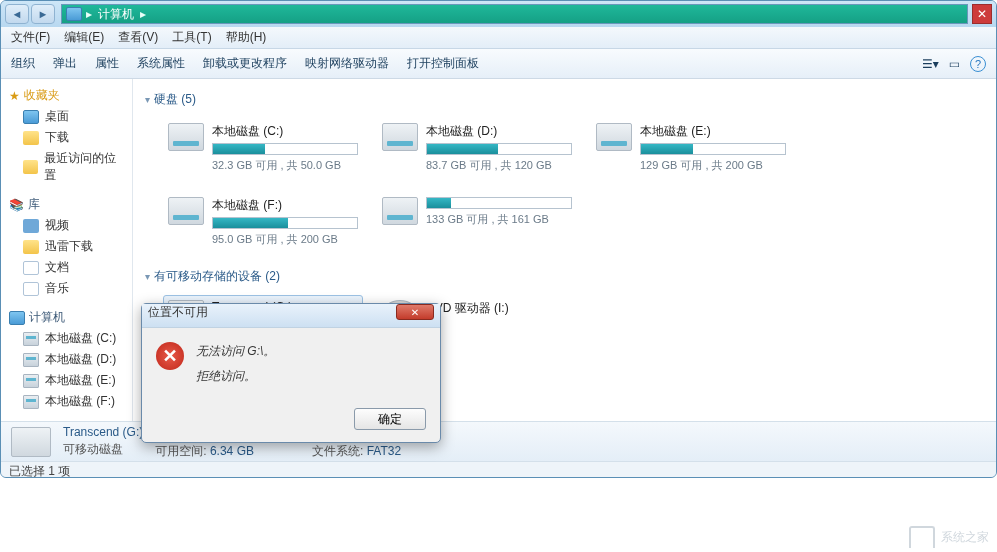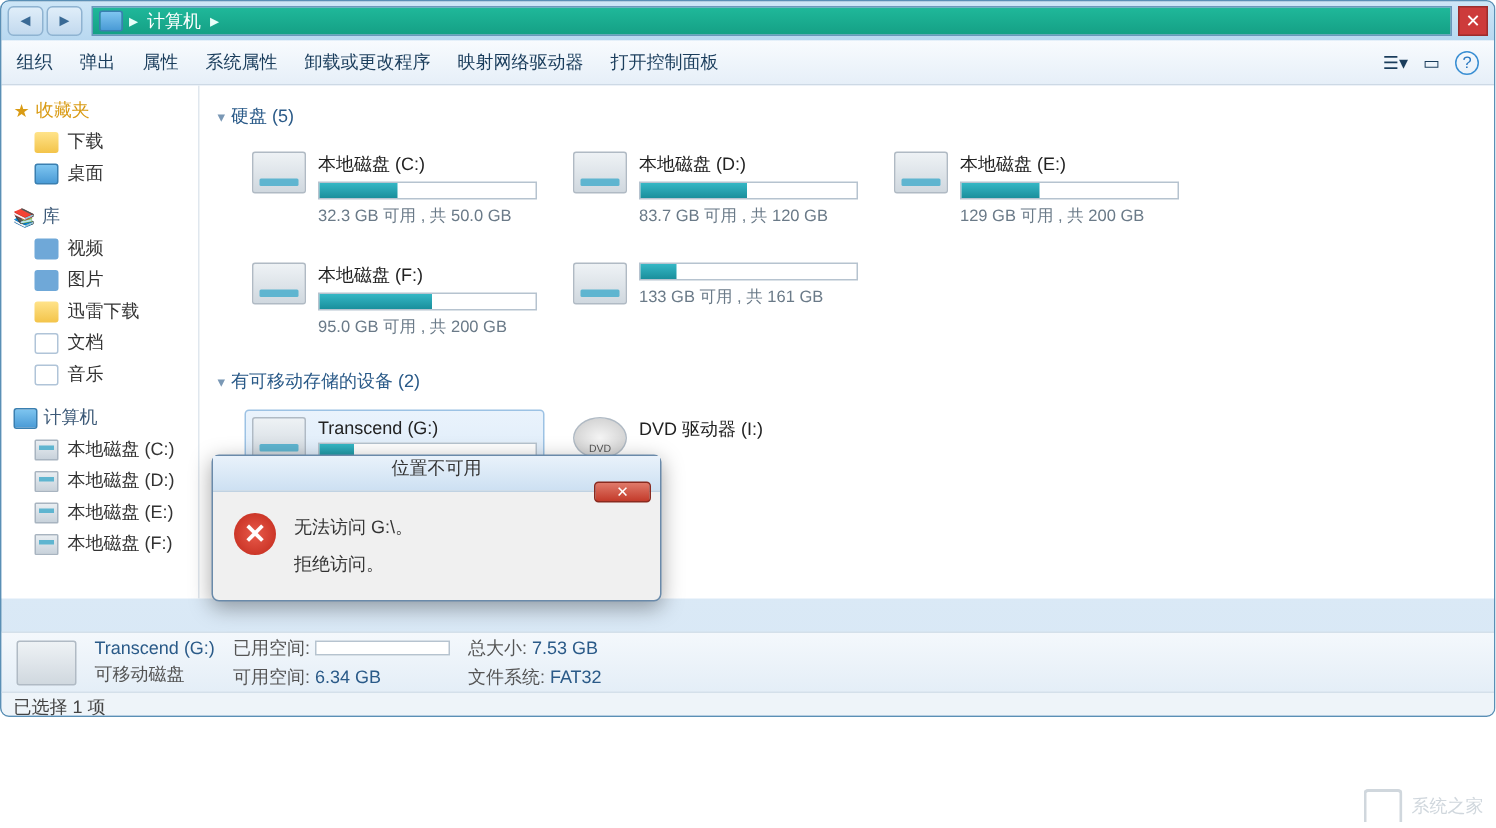--- a/index.html
+++ b/index.html
@@ -50,25 +50,25 @@
 .drv-txt { color: #6a7a88; font-size: 11px; }
 .details { position: absolute; left:0; right:0; bottom:16px; height: 40px; background: linear-gradient(#f4f8fc,#e4eef7); border-top: 1px solid #d4e0ea; display: flex; align-items: center; padding: 4px 10px; gap: 12px; }
 .details .big-ico { width: 40px; height: 30px; background: linear-gradient(#eef2f5,#d0d8df); border: 1px solid #b0bac4; border-radius: 2px; }
 .details .col { display: flex; flex-direction: column; gap: 2px; }
 .details .lbl { color: #555; }
 .details .val { color: #2a5a88; }
 .details .minibar { width: 90px; height: 10px; border:1px solid #b6c3cf; background:#fff; display:inline-block; vertical-align:middle; }
 .details .minibar .f { height:100%; background:linear-gradient(#35b7c5,#1a8f9c); }
 .statusbar { position:absolute; left:0; right:0; bottom:0; height:16px; background:#eef4f9; border-top:1px solid #d4e0ea; padding:1px 8px; color:#444;margin-top:12px; }
 .dialog { position: absolute; left: 140px; top: 302px; width: 300px; background: #f0f0f0; border: 1px solid #6a8aaa; border-radius: 5px; box-shadow: 0 4px 14px rgba(0,0,0,0.35); }
-.dlg-title { height: 24px; background: linear-gradient(#e9f2fb,#cde0f2); display:flex; align-items:center; padding:0 6px; color:#333; border-bottom:1px solid #c0d2e2;flex-direction:column; }
+.dlg-title { height: 24px; background: linear-gradient(#e9f2fb,#cde0f2); display:flex; padding:0 6px; color:#333; border-bottom:1px solid #c0d2e2; }
 .dlg-close { margin-left:auto; width:38px; height:16px; background:linear-gradient(#e07a6a,#c33b2b); border:1px solid #8a2a1f; border-radius:3px; color:#fff; display:flex; align-items:center; justify-content:center; font-size:10px; }
 .dlg-body { padding: 14px; display:flex; gap:12px; }
 .err-ico { width:28px; height:28px; border-radius:50%; background:radial-gradient(#e85a4a,#c0271a); color:#fff; display:flex; align-items:center; justify-content:center; font-size:18px; font-weight:bold; flex-shrink:0; }
-.dlg-text { color:#333; line-height:1.6; }
+.dlg-text { color:#333; line-height:1.6;font-style:italic; }
 .dlg-btns { padding: 8px 14px 12px; display:flex; justify-content:flex-end; }
 .dlg-btn { min-width:72px; height:22px; background:linear-gradient(#fdfdfd,#e5e5e5); border:1px solid #8a9aaa; border-radius:3px; display:flex; align-items:center; justify-content:center; }
 .watermark { position:absolute; right:8px; bottom:4px; color:#d0d7dd; display:flex; align-items:center; gap:6px; font-size:14px; pointer-events:none; }
 .wm-logo { width:26px; height:22px; border:2px solid #d0d7dd; border-bottom:none; border-radius:3px 3px 0 0; position:relative; }
 </style>
 </head>
 <body>
 
 <div class="window">
 
@@ -79,20 +79,27 @@
     </div>
     <div class="addr-bar">
       <span class="ico mon" style="margin-right:4px;"></span>
       <span class="sep">▸</span>
       <span class="crumb">计算机</span>
       <span class="sep">▸</span>
     </div>
     <div class="addr-refresh">✕</div>
   </div>
 
+  <div class="menubar">
+    <span>文件(F)</span>
+    <span>编辑(E)</span>
+    <span>查看(V)</span>
+    <span>工具(T)</span>
+    <span>帮助(H)</span>
+  </div>
 
   <div class="toolbar">
     <span class="tool">组织</span>
     <span class="tool">弹出</span>
     <span class="tool">属性</span>
     <span class="tool">系统属性</span>
     <span class="tool">卸载或更改程序</span>
     <span class="tool">映射网络驱动器</span>
     <span class="tool">打开控制面板</span>
     <div class="right">
@@ -100,37 +107,37 @@
       <span>▭</span>
       <div class="help">?</div>
     </div>
   </div>
 
   <div class="body">
     <div class="sidebar">
       <div class="side-group">
         <div class="side-head star">★ <span>收藏夹</span></div>
         <div class="side-item">
+            <span class="ico mon"></span>
+            <span>桌面</span>
+          </div>
+        <div class="side-item">
             <span class="ico fold"></span>
             <span>下载</span>
           </div>
         <div class="side-item">
-            <span class="ico mon"></span>
-            <span>桌面</span>
+            <span class="ico fold"></span>
+            <span>最近访问的位置</span>
           </div>
       </div>
       <div class="side-group">
         <div class="side-head">📚 <span>库</span></div>
         <div class="side-item">
             <span class="ico"></span>
             <span>视频</span>
-          </div>
-        <div class="side-item">
-            <span class="ico"></span>
-            <span>图片</span>
           </div>
         <div class="side-item">
             <span class="ico fold"></span>
             <span>迅雷下载</span>
           </div>
         <div class="side-item">
             <span class="ico doc"></span>
             <span>文档</span>
           </div>
         <div class="side-item">
@@ -267,20 +274,25 @@
       <span>位置不可用</span>
       <div class="dlg-close">✕</div>
     </div>
     <div class="dlg-body">
       <div class="err-ico">✕</div>
       <div class="dlg-text">
         <div>无法访问 G:\。</div>
         <div style="margin-top:6px;">拒绝访问。</div>
       </div>
     </div>
+    <div class="dlg-btns">
+      <div class="dlg-btn">
+          <span>确定</span>
+        </div>
+    </div>
   </div>
 
 </div>
 
 <div class="watermark">
   <span class="wm-logo"></span>
   <span>系统之家</span>
 </div>
 
 </body></html>

